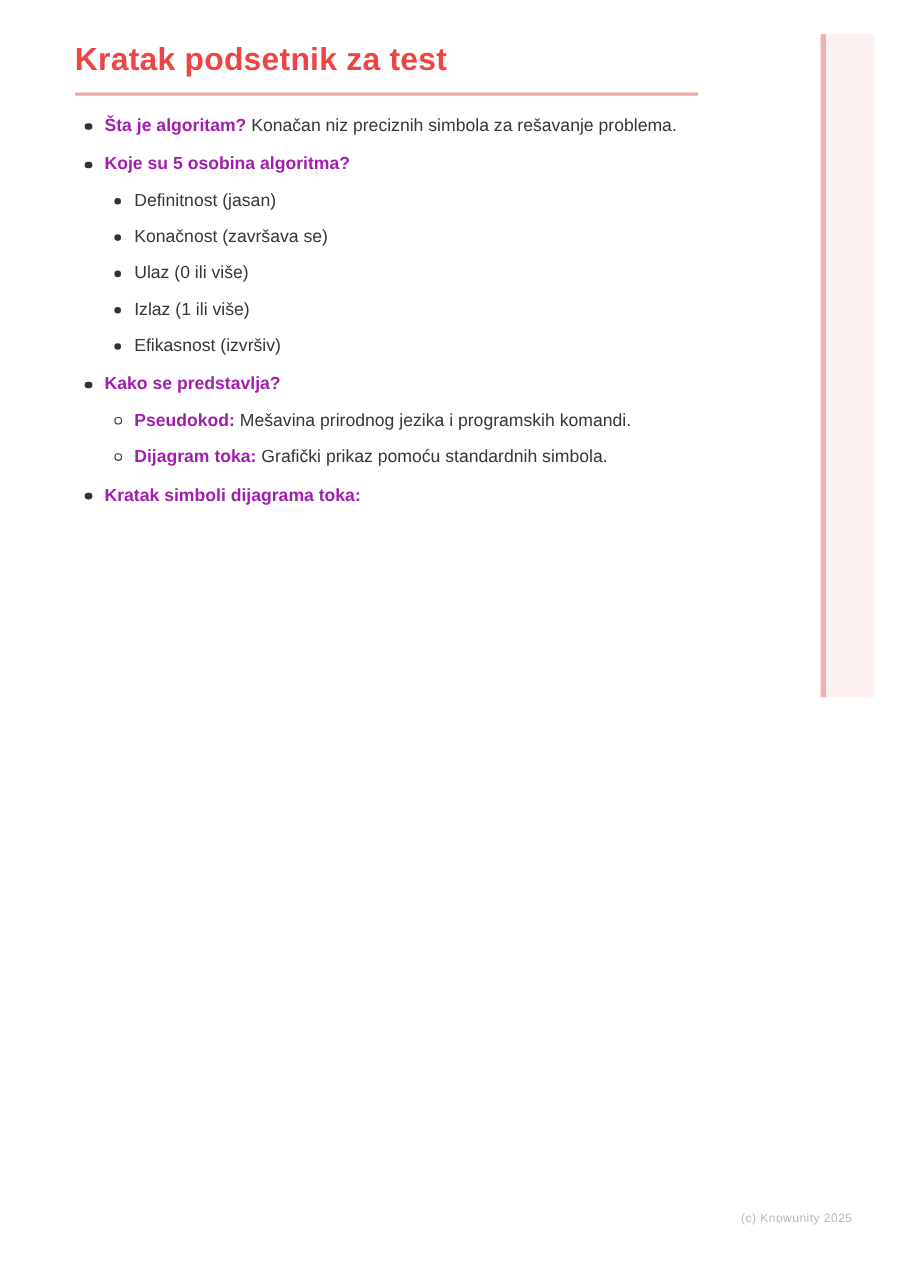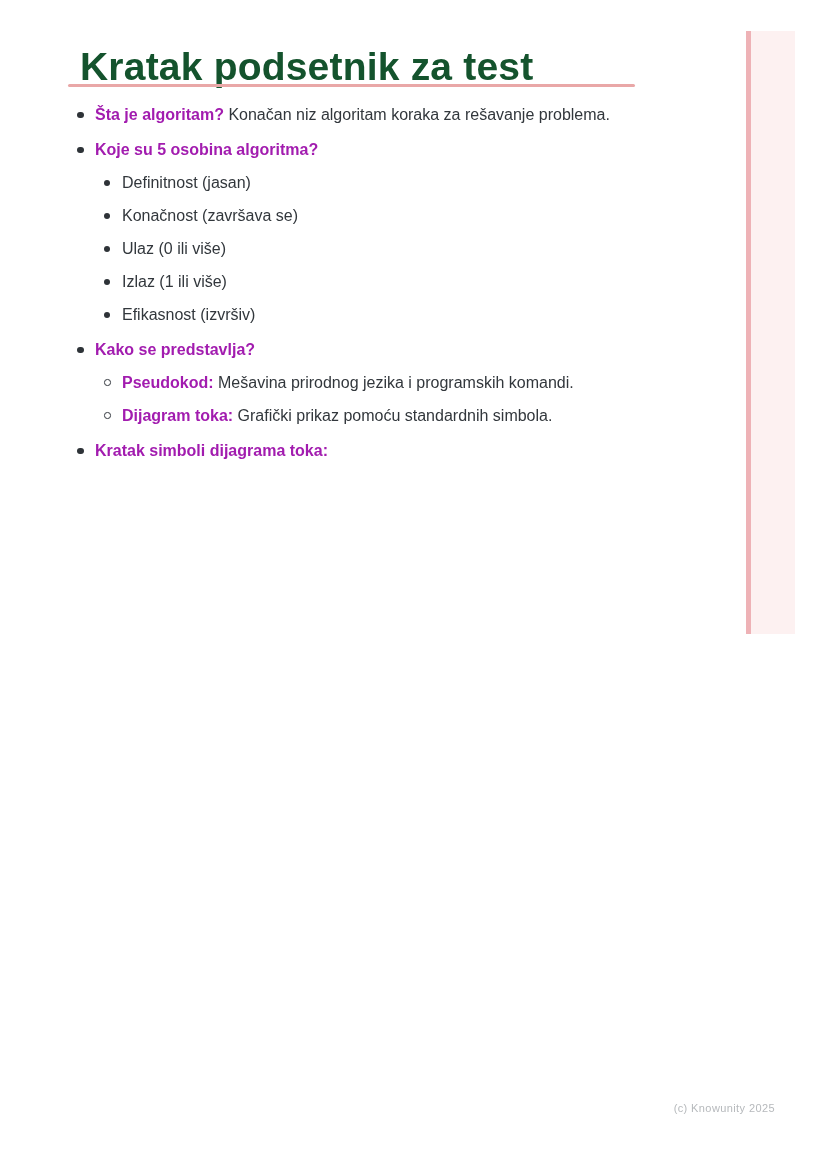--- a/index.html
+++ b/index.html
@@ -15,28 +15,28 @@
     color: #32373c;
     overflow: hidden;
   }
   .page {
     position: relative;
     width: 828px;
     height: 1171px;
     background: #ffffff;
   }
   .page-title {
-    margin: 12px;
+    margin: 0;
     position: absolute;
     left: 68px;
     top: 38px;
-    font-size: 39px;
+    font-size: 29px;
     line-height: 34px;
     font-weight: 700;
-    color: #14532d;
+    color: #ef4444;
     letter-spacing: 0.2px;
   }
   .title-divider {
     position: absolute;
     left: 68px;
     top: 84px;
     width: 567px;
     height: 3px;
     border-radius: 2px;
     background: #e9a7a7;
@@ -133,21 +133,21 @@
 <div class="page">
 
   <h1 class="page-title">Kratak podsetnik za test</h1>
   <div class="title-divider"></div>
 
   <div class="content">
     <ul class="l1">
 
       <li>
         <span class="b">Šta je algoritam?</span>
-        <span>Konačan niz algoritam koraka za rešavanje problema.</span>
+        <span>Konačan niz preciznih simbola za rešavanje problema.</span>
       </li>
 
       <li>
         <span class="b">Koje su 5 osobina algoritma?</span>
         <ul class="l2 disc">
           <li>Definitnost (jasan)</li>
           <li>Konačnost (završava se)</li>
           <li>Ulaz (0 ili više)</li>
           <li>Izlaz (1 ili više)</li>
           <li>Efikasnost (izvršiv)</li>

